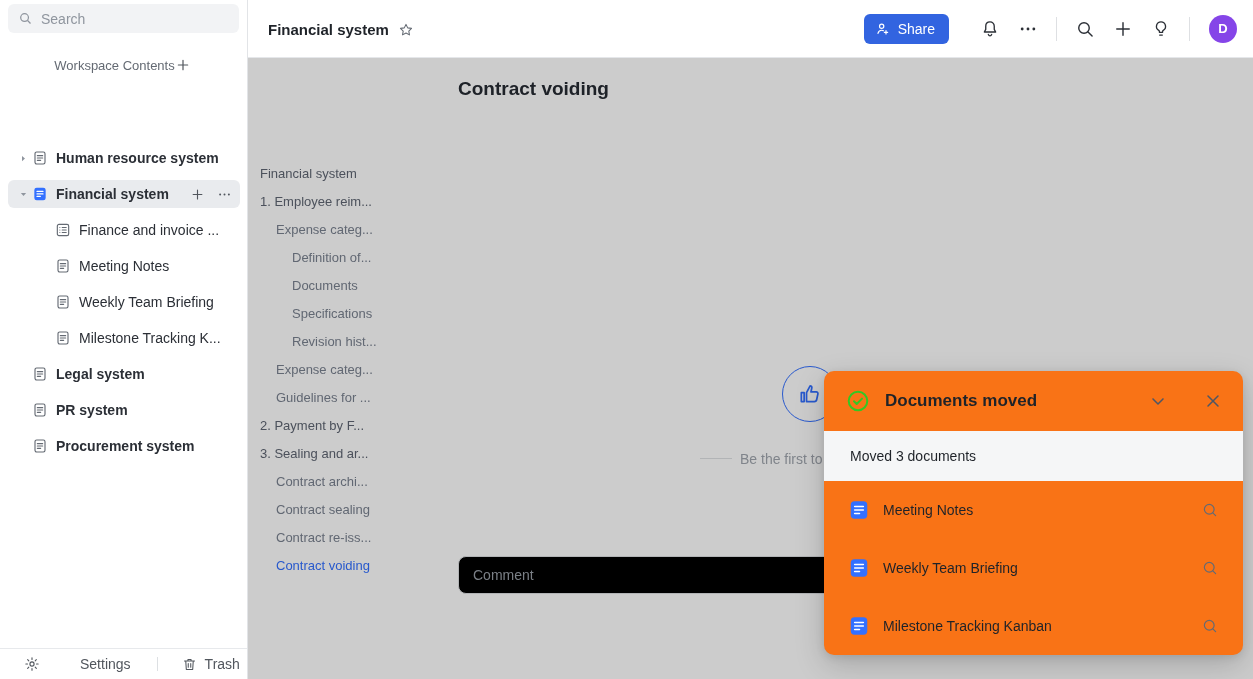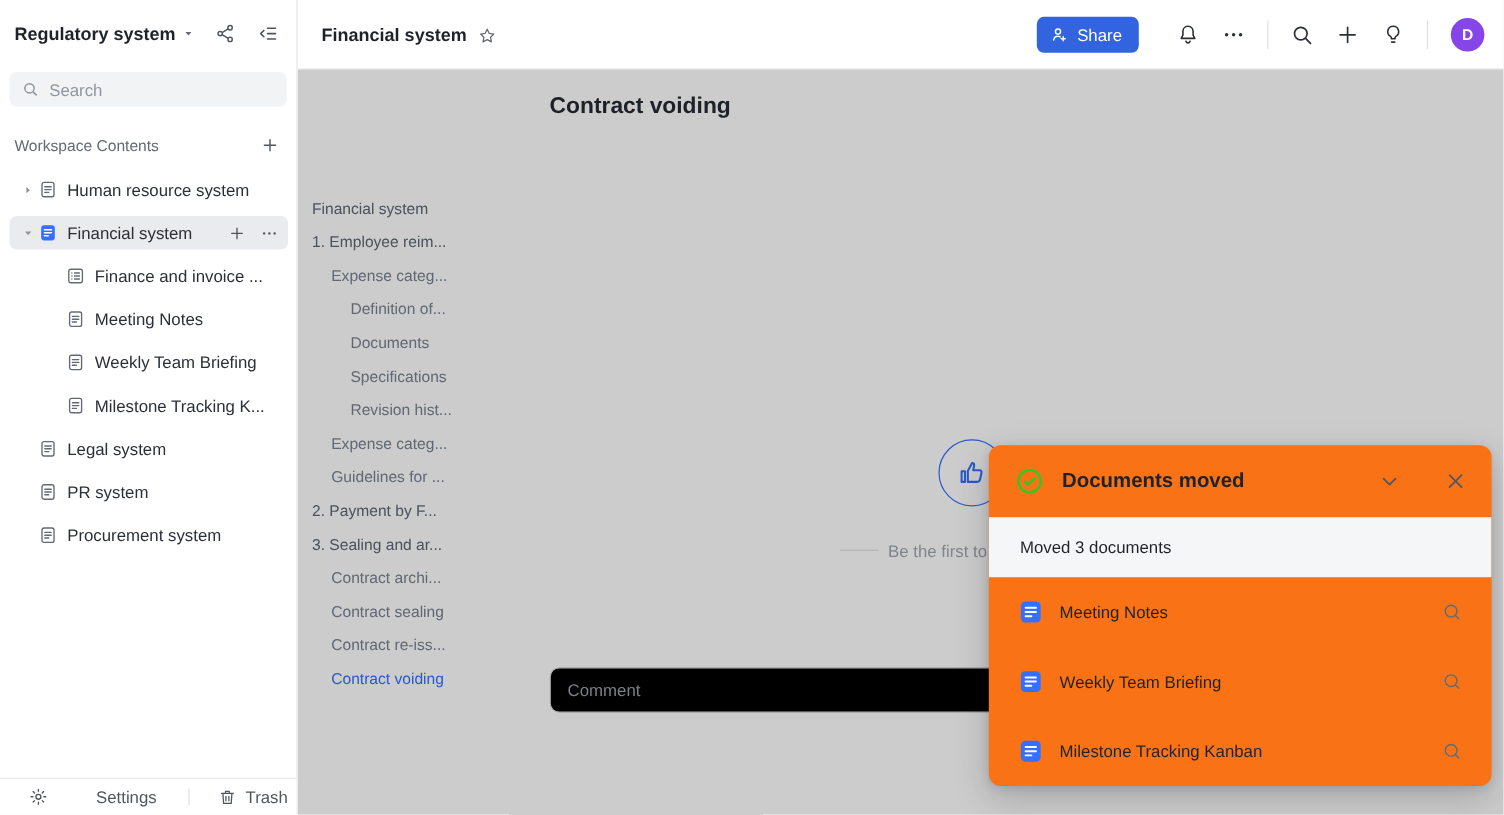--- a/index.html
+++ b/index.html
@@ -22,35 +22,35 @@
   .sb-top-icons { display:flex; align-items:center; gap:18px; color:#51565d; }
   .sb-iconbtn { cursor:pointer; color:#51565d; }
 
   .search-box {
     margin:4px 8px 0 8px; height:29px; background:#f2f3f5; border-radius:6px;
     display:flex; align-items:center; gap:8px; padding:0 10px; color:#8f959e; cursor:text;
   }
   .search-box .ph { font-size:14px; color:#8f959e; }
 
   .section-row {
-    margin:22px 14px 0 12px; display:flex; align-items:center; justify-content:space-between;
+    margin:22px 14px 0 12px; display:flex; align-items:center; justify-content:center;
     color:#646a73; font-size:13px; height:20px;
   }
   .section-add { color:#51565d; cursor:pointer; }
 
   .tree { position:absolute; left:0; top:144px; width:248px; }
   .row {
     height:28px; margin:0 8px 8px 8px; border-radius:6px;
     display:flex; align-items:center; cursor:pointer; position:relative;
   }
   .row .caret { width:18px; flex:none; display:flex; justify-content:center; color:#8f959e; }
   .row .lbl { font-size:14px; color:#2b2f36; white-space:nowrap; overflow:hidden; margin-left:8px; }
   .row.sel { background:#e9ebee; }
   .row .docic { margin-left:0; }
-  .row.lv0 { padding-left:6px; }
+  .row.lv0 { padding-left:6px;font-weight:bold; }
   .row.lv1 { padding-left:47px; }
   .row.noc { padding-left:24px; }
   .row-actions { position:absolute; right:8px; top:0; height:28px; display:flex; align-items:center; gap:12px; color:#51565d; }
 
   .sb-footer {
     position:absolute; left:0; bottom:0; width:247px; height:31px; border-top:1px solid #e7e9ec;
     display:flex; align-items:center; font-size:14px; color:#51565d; background:#fff;
   }
   .sb-footer .fbtn { display:flex; align-items:center; gap:8px; cursor:pointer; }
   .sb-footer .fdiv { width:1px; height:14px; background:#dde0e3; margin:0 24px 0 26px; }
@@ -136,43 +136,20 @@
   .toast-item {
     height:58px; display:flex; align-items:center; padding:0 24px; gap:13px; cursor:pointer;
   }
   .toast-item .tlbl { flex:1; font-size:14px; color:#1f2329; }
   .toast-item .locate { color:#646a73; cursor:pointer; }
 </style>
 </head>
 <body>
 
 <aside class="sidebar">
-  <div class="sb-top">
-    <div class="ws-switcher">
-      <span class="ws-name">Regulatory system</span>
-      <svg class="ic" width="10" height="10" viewBox="0 0 24 24">
-          <path d="M6 9l6 7 6-7z" fill="#646a73"></path>
-        </svg>
-    </div>
-    <div class="sb-top-icons">
-      <span class="sb-iconbtn">
-        <svg width="18" height="18" viewBox="0 0 24 24" fill="none" stroke="currentColor" stroke-width="1.6">
-            <circle cx="6" cy="12" r="2.4"></circle>
-            <circle cx="17" cy="5.5" r="2.4"></circle>
-            <circle cx="17" cy="18.5" r="2.4"></circle>
-            <path d="M8.2 10.8l6.6-4M8.2 13.2l6.6 4"></path>
-          </svg>
-      </span>
-      <span class="sb-iconbtn">
-        <svg width="18" height="18" viewBox="0 0 24 24" fill="none" stroke="currentColor" stroke-width="1.8" stroke-linecap="round" stroke-linejoin="round">
-            <path d="M10.5 6h9M10.5 12h9M10.5 18h9M6.5 8.5L3 12l3.5 3.5"></path>
-          </svg>
-      </span>
-    </div>
-  </div>
 
   <div class="search-box">
     <svg class="ic" width="15" height="15" viewBox="0 0 24 24" fill="none" stroke="currentColor" stroke-width="2">
         <circle cx="10.5" cy="10.5" r="6.2"></circle>
         <path d="M15.3 15.3L20 20"></path>
       </svg>
     <span class="ph">Search</span>
   </div>
 
   <div class="section-row">

